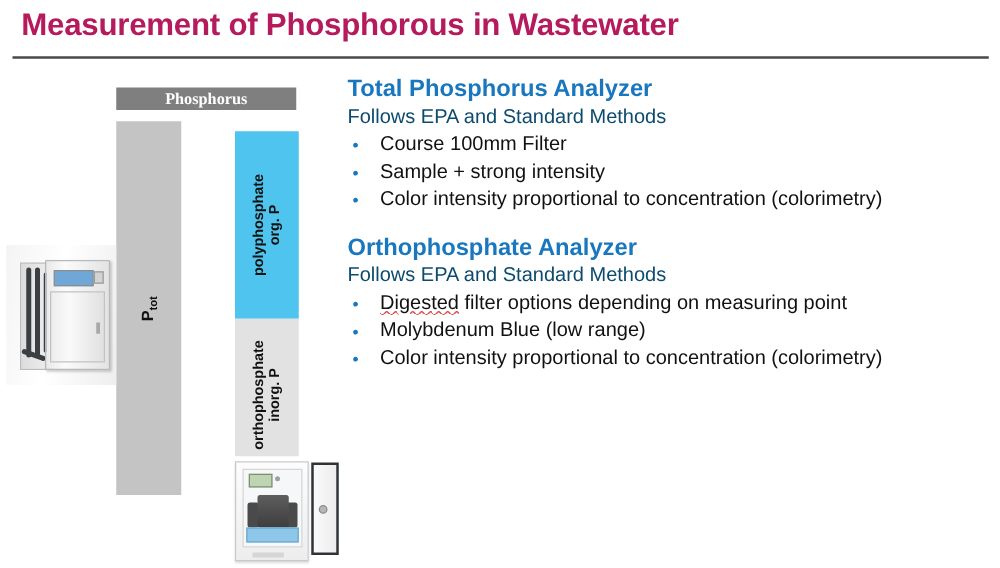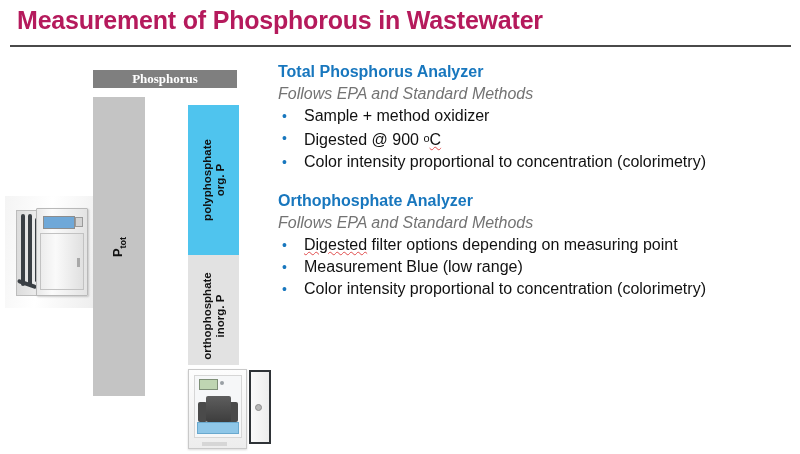--- a/index.html
+++ b/index.html
@@ -314,32 +314,31 @@
 
   
   #content {
     position: absolute;
     left: 278px;
     top: 62px;
     width: 516px;
   }
   .section { margin-bottom: 14px; }
   .section-heading {
-    font-size: 16px;
+    font-size: 19px;
     font-weight: bold;
     color: #1877BE;
     line-height: 20px;
     margin-bottom: 1px;
   }
   .section-sub {
     font-size: 16px;
-    color: #737373;
+    color: #0c4a6e;
     line-height: 21px;
     margin-bottom: 1px;
-    font-style: italic;
   }
   ul.bullets {
     list-style: none;
     margin: 0;
     padding: 0;
   }
   ul.bullets li {
     position: relative;
     padding-left: 26px;
     font-size: 16px;
@@ -427,30 +426,30 @@
       <div id="cab-door-handle"></div>
     </div>
   </div>
 
   <div id="content">
 
     <div class="section">
       <div class="section-heading">Total Phosphorus Analyzer</div>
       <div class="section-sub">Follows EPA and Standard Methods</div>
       <ul class="bullets">
-        <li>Sample + method oxidizer</li>
-          <li>Digested @ 900&nbsp;<span class="deg">o</span><span class="sp">C</span></li>
+        <li>Course 100mm Filter</li>
+        <li>Sample + strong intensity</li>
         <li>Color intensity proportional to concentration (colorimetry)</li>
       </ul>
     </div>
 
     <div class="section" style="margin-top:18px;">
       <div class="section-heading">Orthophosphate Analyzer</div>
       <div class="section-sub">Follows EPA and Standard Methods</div>
       <ul class="bullets">
         <li><span class="sp">Digested</span> filter options depending on measuring point</li>
-        <li>Measurement Blue (low range)</li>
+        <li>Molybdenum Blue (low range)</li>
         <li>Color intensity proportional to concentration (colorimetry)</li>
       </ul>
     </div>
 
   </div>
 </div>
 
 </body></html>

